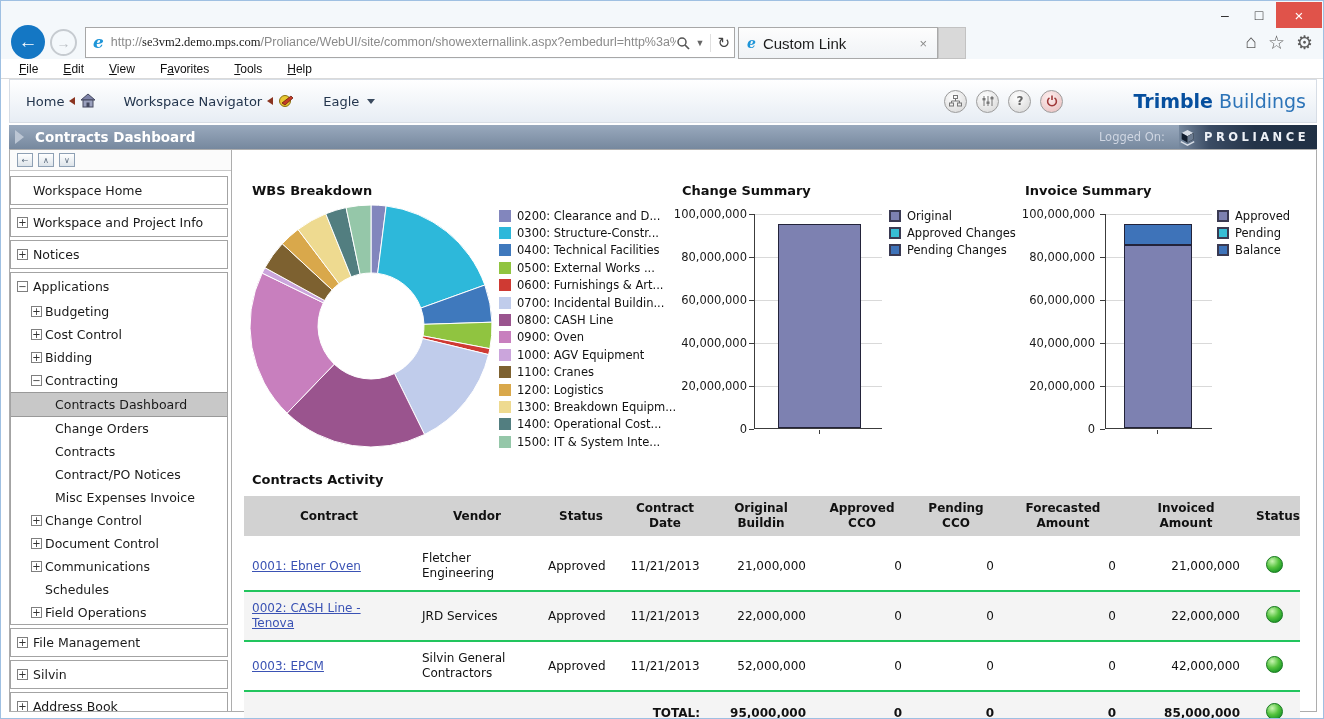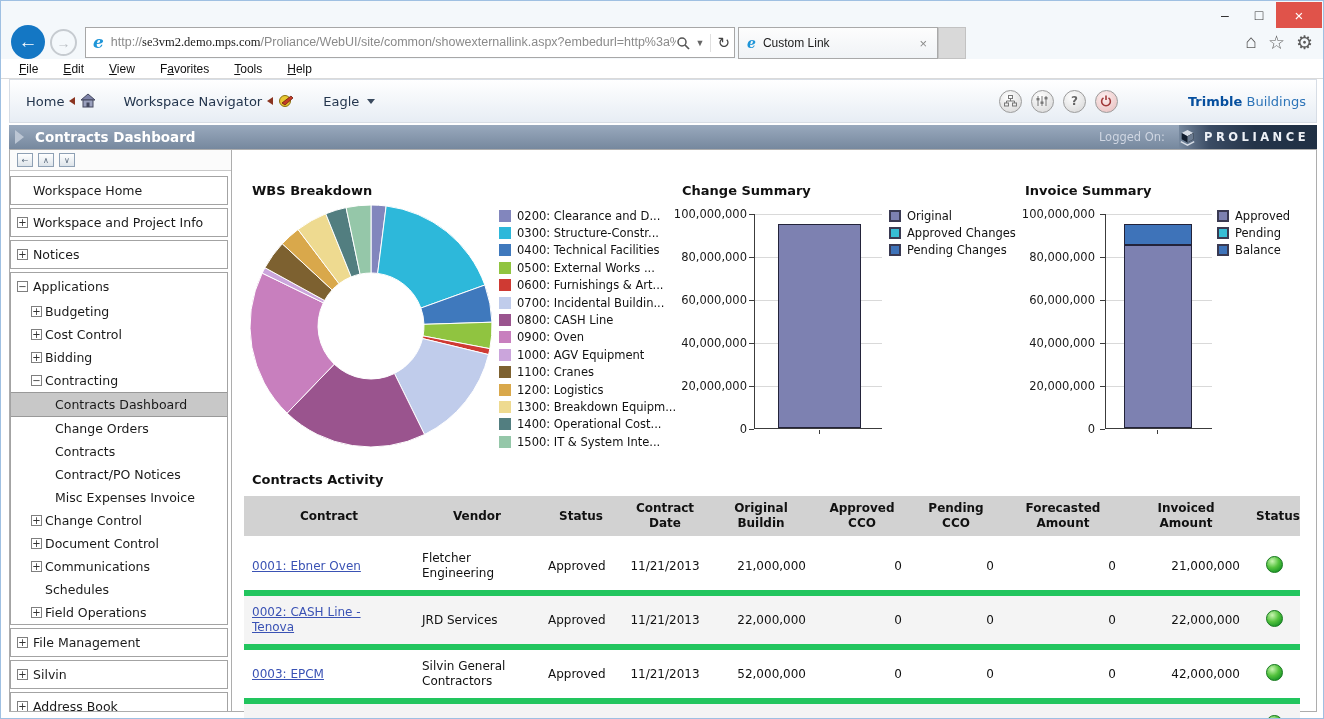--- a/index.html
+++ b/index.html
@@ -25,21 +25,21 @@
     color:#1e95d8; font-size:17px; line-height:1; margin-right:7px; }
   .url-text { flex:1; font-size:12.5px; white-space:nowrap; overflow:hidden; color:#8a8a8a; }
   .url-text b { color:#1c1c1c; font-weight:normal;font-family:Liberation Serif, serif; }
   .url-icons { display:flex; align-items:center; gap:6px; color:#555; }
   .url-sep { width:1px; height:18px; background:#e0e0e0; }
   .caret-down { font-size:9px; color:#666; }
   .refresh-icon { font-size:15px; color:#444; }
   .tab { position:absolute; left:737px; top:26px; width:200px; height:32px;
     background:linear-gradient(#fdfdfd,#f0f3f6); border:1px solid #a9a9a9;
     display:flex; align-items:center; padding:0 8px; }
-  .tab-title { flex:1; font-size:12px; color:#1c1c1c; white-space:nowrap; overflow:hidden; }
+  .tab-title { flex:1; font-size:15px; color:#1c1c1c; white-space:nowrap; overflow:hidden; }
   .tab-close { color:#8a8a8a; font-size:13px; padding:0 2px; }
   .tab-stub { position:absolute; left:937px; top:26px; width:28px; height:32px;
     background:#d9d9d9; border:1px solid #c2c2c2; }
   .chrome-icons { position:absolute; right:10px; top:30px; display:flex; gap:11px;
     font-size:19px; color:#5b5b5b; }
   .menu-row { position:absolute; top:58px; left:0; right:0; height:20px; background:#fff;
     border-bottom:1px solid #dadada; display:flex; align-items:center; gap:25px;
     padding-left:18px; font-size:12px; color:#111; }
 
   
@@ -52,21 +52,21 @@
   .tri-left { width:0; height:0; border-top:4px solid transparent; border-bottom:4px solid transparent;
     border-right:6px solid #8a3420; }
   .tri-down { width:0; height:0; border-left:4px solid transparent; border-right:4px solid transparent;
     border-top:5px solid #3a4a5e; margin-left:3px; }
   .hdr-icons { margin-left:auto; display:flex; gap:9px; margin-right:70px; }
   .round-btn { width:23px; height:23px; border-radius:50%; border:1px solid #9c9c9c;
     background:radial-gradient(circle at 40% 30%, #ffffff, #d4d4d4);
     display:flex; align-items:center; justify-content:center; color:#666;
     font-size:12px; font-weight:bold; }
   .round-btn.power { background:radial-gradient(circle at 40% 30%, #fdeeee, #e6bcbc); }
-  .brand { margin-right:10px; font-size:13px; white-space:nowrap; }
+  .brand { margin-right:10px; font-size:19px; white-space:nowrap; }
   .brand b { color:#064f9e; font-weight:bold; }
   .brand span { color:#2d74b8; }
 
   .banner { position:absolute; top:46px; left:0; right:0; height:24px;
     background:linear-gradient(#99a9bd,#76889e); display:flex; align-items:center; }
   .banner-tri { width:0; height:0; border-top:7px solid transparent; border-bottom:7px solid transparent;
     border-left:9px solid #bcc6d4; margin:0 11px 0 6px; }
   .banner-title { color:#fff; font-weight:bold; font-size:13.5px; }
   .logged { margin-left:auto; display:flex; align-items:center; gap:6px; }
   .logged-label { color:#cfd6e2; font-size:11.5px; }
@@ -117,21 +117,21 @@
   .wbs-legend .legend-sw { border:none; width:12px; height:12px; }
 
   
   .activity { position:absolute; left:11px; top:322px; width:1062px; }
   .activity-title { font-size:13px; font-weight:bold; color:#111; margin-bottom:9px; padding-left:8px; }
   table.grid { border-collapse:collapse; width:1056px; table-layout:fixed;
     font-size:12px; color:#111; }
   table.grid th { background:#d2d2d2; font-weight:bold; padding:5px 8px; vertical-align:middle;
     text-align:center; line-height:15px; border-bottom:6px solid #fff; }
   table.grid td { padding:9px 8px; vertical-align:middle; line-height:15px; }
-  table.grid tbody tr { border-bottom:6px solid #22c55e; }
+  table.grid tbody tr { border-bottom:2px solid #22c55e; }
   table.grid tbody tr:nth-child(even) td { background:#f4f4f4; }
   table.grid tr.total td { background:#d8d8d8; font-weight:bold; padding:11px 8px; }
   a.clink { color:#3a52b4; text-decoration:underline; }
   .dot { display:inline-block; width:17px; height:17px; border-radius:50%;
     border:1px solid #1b7a24;
     background:radial-gradient(circle at 35% 28%, #c9f5b2, #55c33e 45%, #1f9a29 78%, #15801f); }
 </style>
 </head>
 <body>
 

